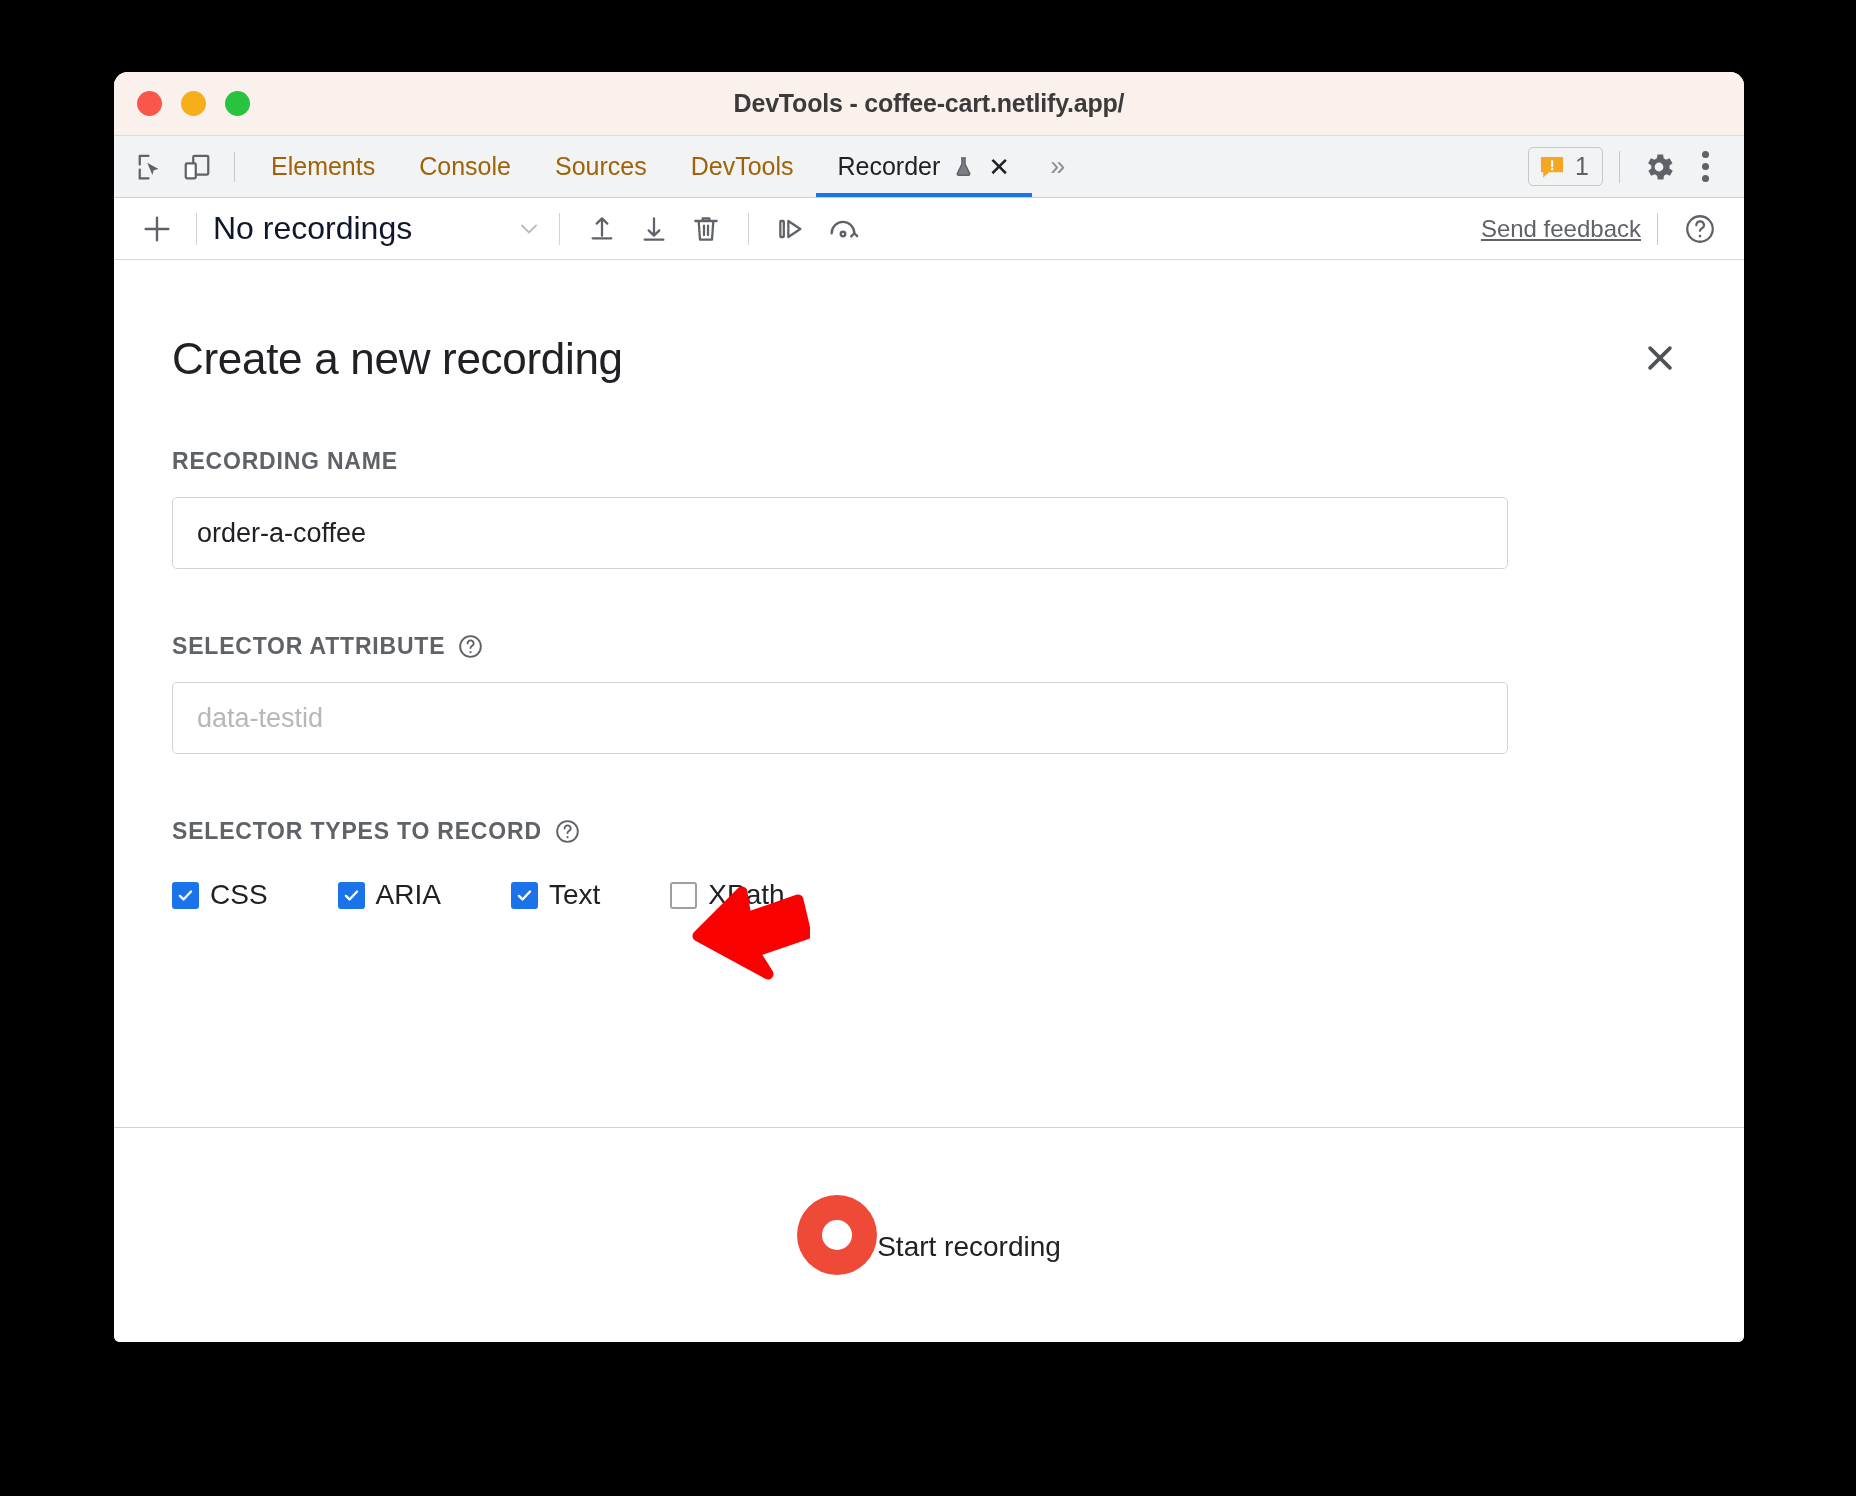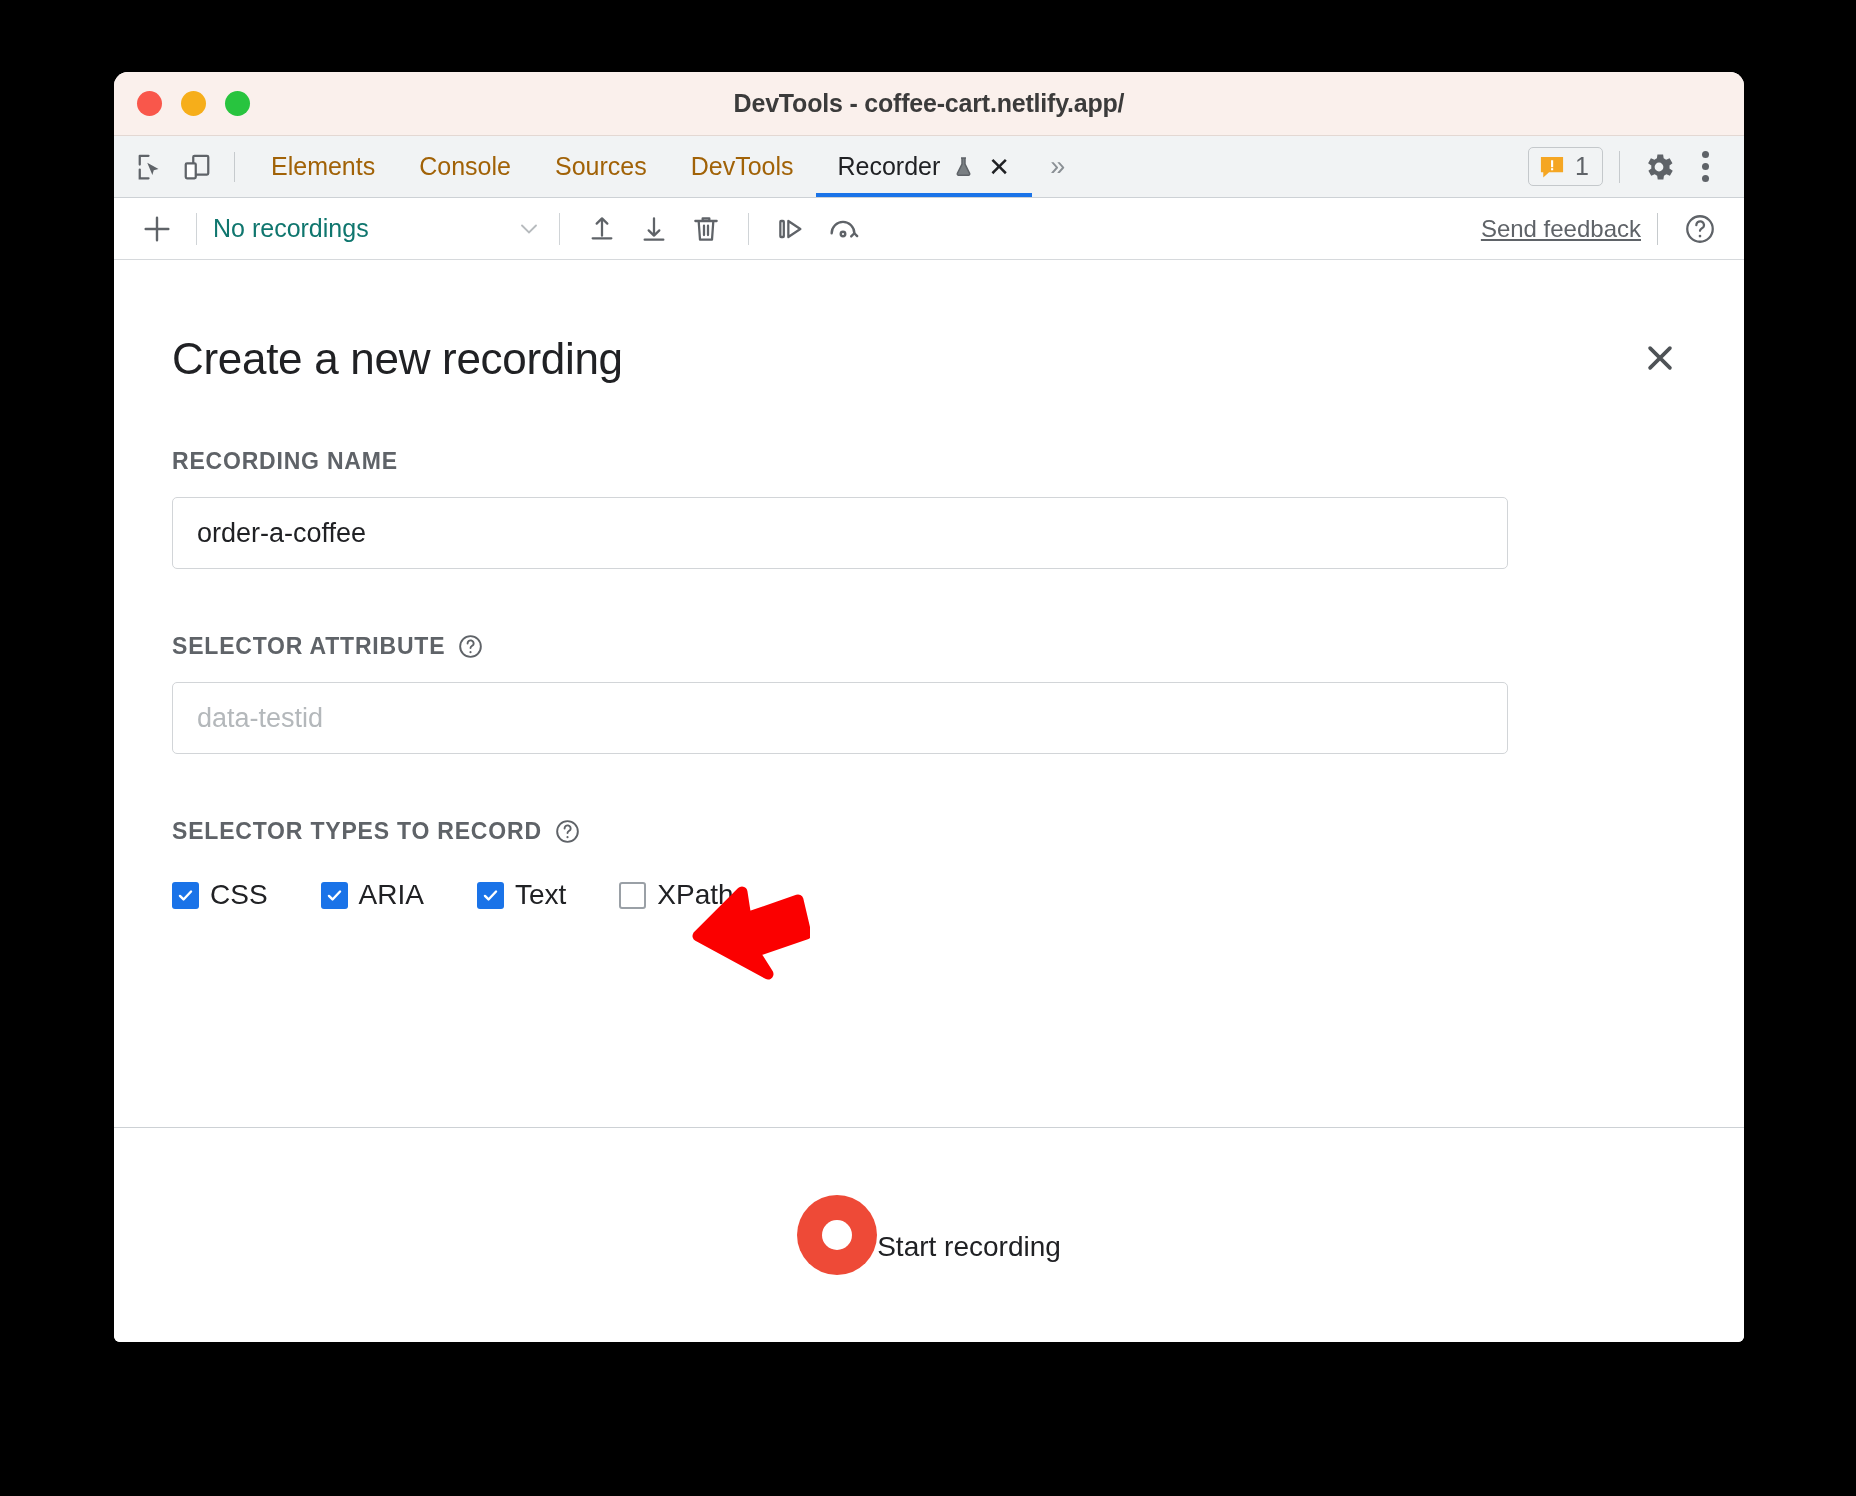--- a/index.html
+++ b/index.html
@@ -136,22 +136,22 @@
     display: flex; align-items: center; justify-content: center;
     cursor: pointer;
   }
   .tool-sep { width: 1px; height: 32px; background: #d0d4d7; margin: 0 16px; }
   .recordings-select {
     display: flex; align-items: center;
     min-width: 330px;
     cursor: pointer;
   }
   .recordings-label {
-    font-size: 25px;
-    color: #0f766e;
+    font-size: 32px;
+    color: #0f172a;
     flex: 1;
   }
   .sel-chev { color: #b7bbbe; display: flex; align-items: center; }
   .tool-btn {
     width: 52px; height: 46px;
     display: flex; align-items: center; justify-content: center;
     cursor: pointer;
   }
   .tools-right {
     margin-left: auto;
@@ -213,21 +213,21 @@
     font-family: "Liberation Sans", sans-serif;
     background: #fff;
     outline: none;
   }
   .text-input::placeholder { color: #b4b8bb; }
 
   .checkbox-row {
     margin-top: 34px;
     display: flex;
     align-items: center;
-    gap: 0;
+    gap: 17px;
   }
   .cb-item {
     display: flex;
     align-items: center;
     gap: 11px;
     margin-right: 53px;
     cursor: pointer;
   }
   .cb-box {
     width: 27px; height: 27px;

